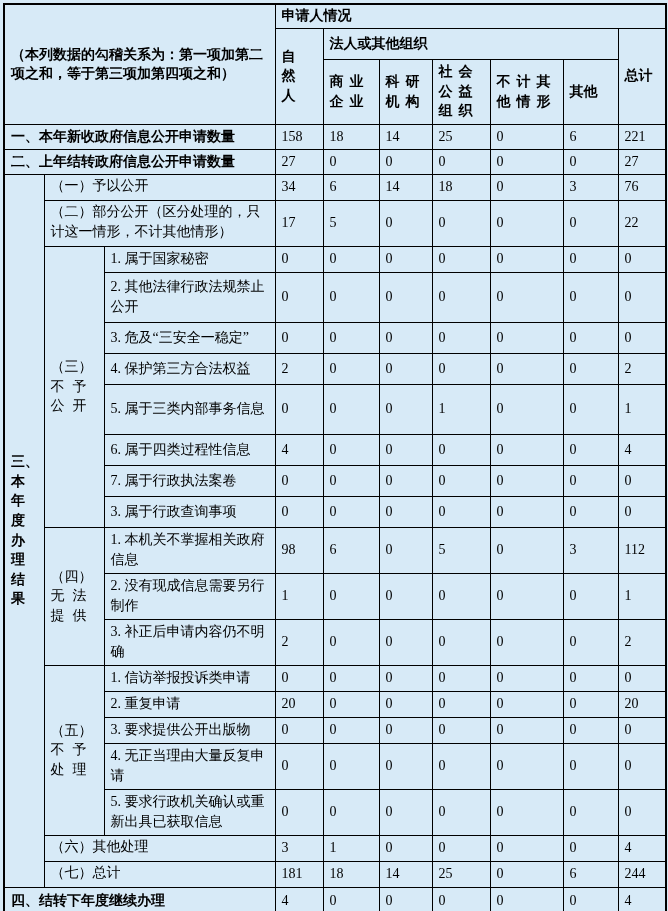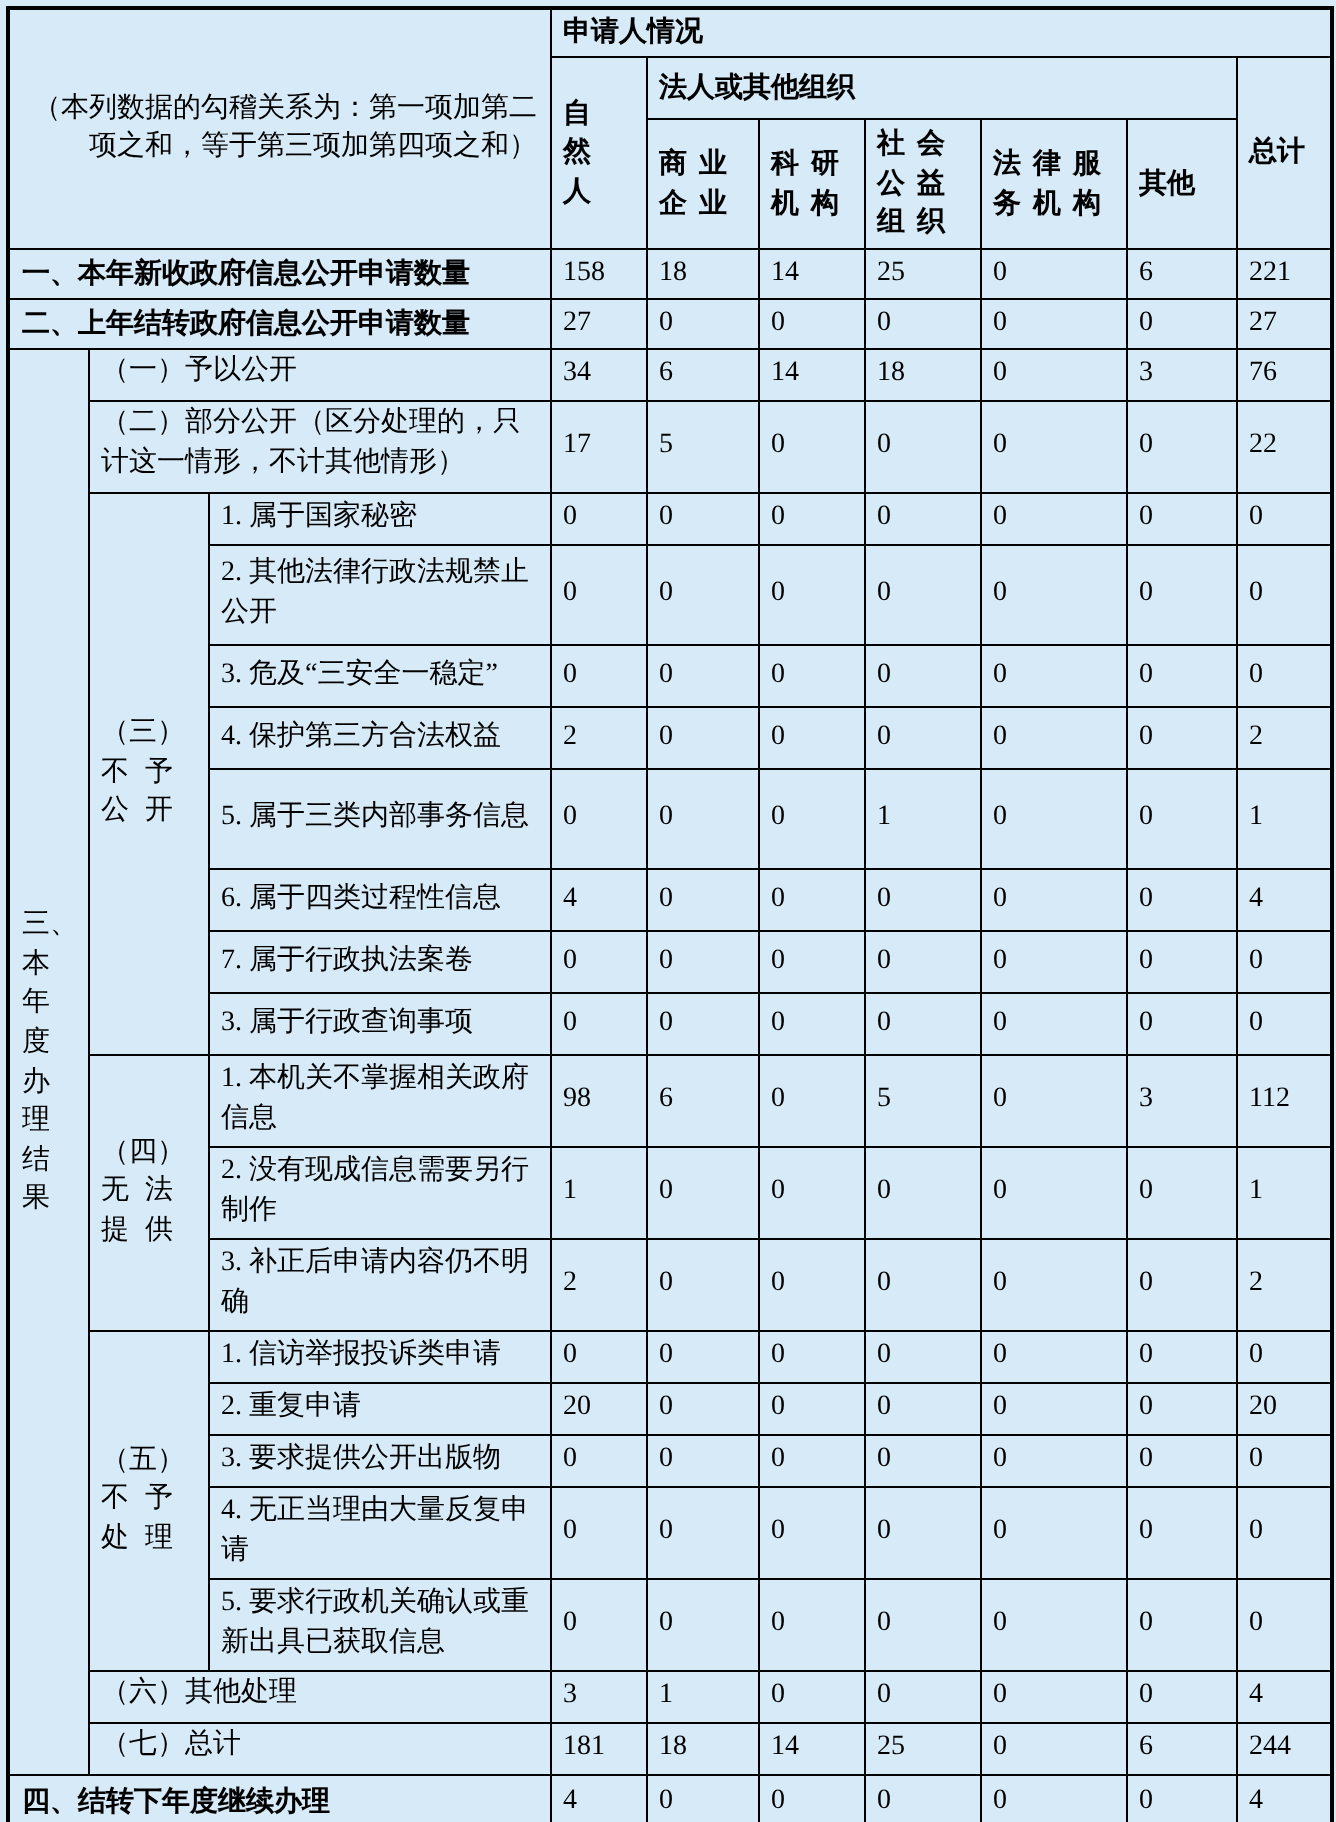--- a/index.html
+++ b/index.html
@@ -37,39 +37,41 @@
   tr.rh25 { height: 25px; }
   tr.rh26 { height: 26px; }
   tr.rh28 { height: 28px; }
   tr.rh31 { height: 31px; }
   tr.rh46 { height: 46px; }
   tr.rh50 { height: 50px; }
   tr.rh65 { height: 65px; }
   
   td.note {
     font-family: "Liberation Serif", serif;
-    text-align: right;
+    text-align: left;
     padding: 2px 8px;
     line-height: 1.9;
+    font-weight: bold;
   }
   td.hdr { font-weight: bold; }
   td.sp  { letter-spacing: 6px; line-height: 1.6; padding: 2px 6px; }
   td.spn { letter-spacing: 6px; line-height: 1.6; padding: 2px 3px; }
   td.toplabel { font-weight: bold; padding-left: 4px; }
   td.sublabel {
     font-family: Liberation Mono, monospace;
     padding-left: 8px;
     line-height: 1.5;
   }
   td.colA {
     padding: 2px 4px;
     line-height: 1.55;
+    font-weight: bold;
   }
   td.colB {
-    font-family: Liberation Serif, serif;
+    font-family: Liberation Sans, sans-serif;
     padding: 2px 6px;
     line-height: 1.6;
     margin-top: 10px;
   }
   .colB-name { letter-spacing: 8px; }
   td.item {
     font-family: Liberation Serif, serif;
     padding-left: 7px;
     line-height: 1.55;
   }
@@ -105,21 +107,21 @@
   </tr>
   <tr class="rh31">
     <td class="hdr spn" rowspan="2">自然人</td>
     <td class="hdr" colspan="5">法人或其他组织</td>
     <td class="hdr" rowspan="2">总计</td>
   </tr>
   <tr class="rh65">
     <td class="hdr sp">商业企业</td>
     <td class="hdr sp">科研机构</td>
     <td class="hdr sp">社会公益组织</td>
-    <td class="hdr sp">法律服务机构</td>
+    <td class="hdr sp">不计其他情形</td>
     <td class="hdr">其他</td>
   </tr>
 
   <tr class="rh25">
     <td class="toplabel" colspan="3">一、本年新收政府信息公开申请数量</td>
     <td class="num">158</td>
     <td class="num">18</td>
     <td class="num">14</td>
     <td class="num">25</td>
     <td class="num">0</td>

